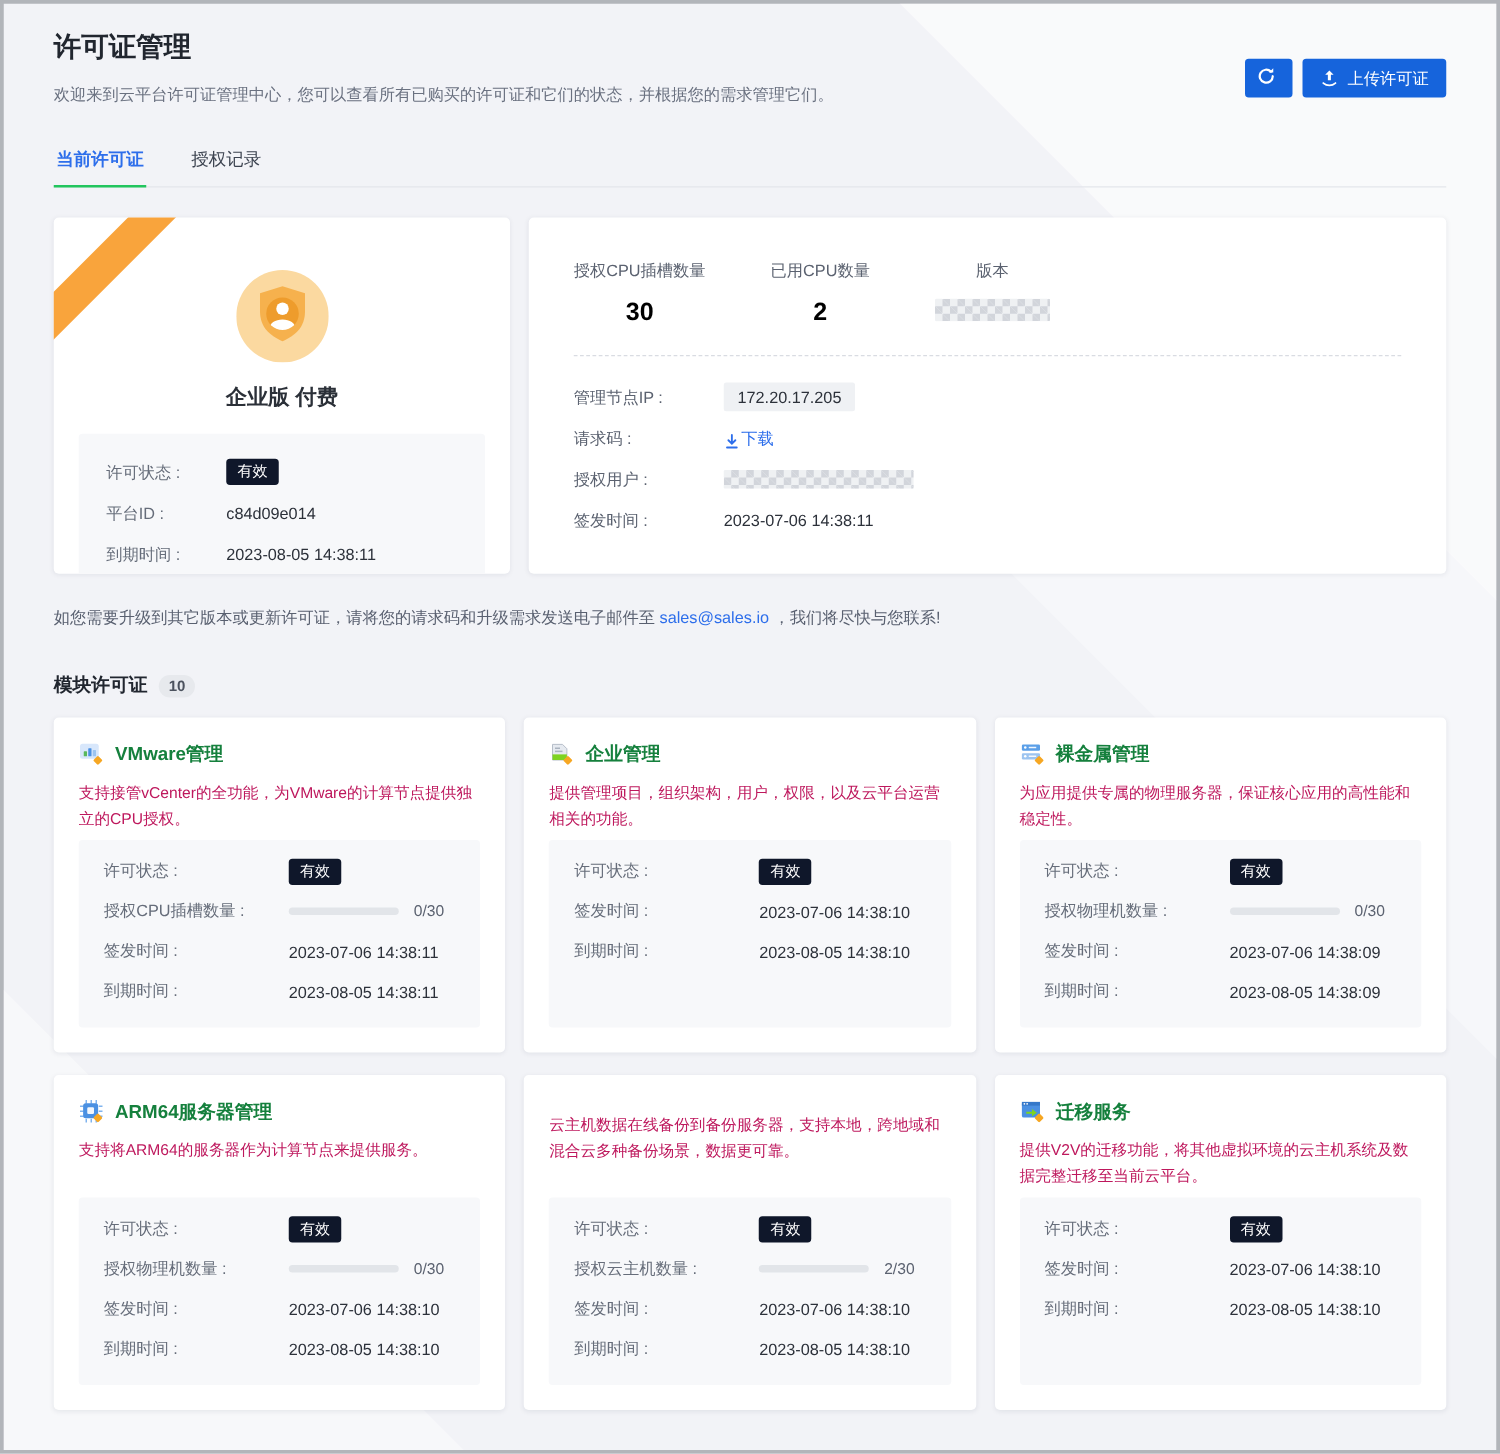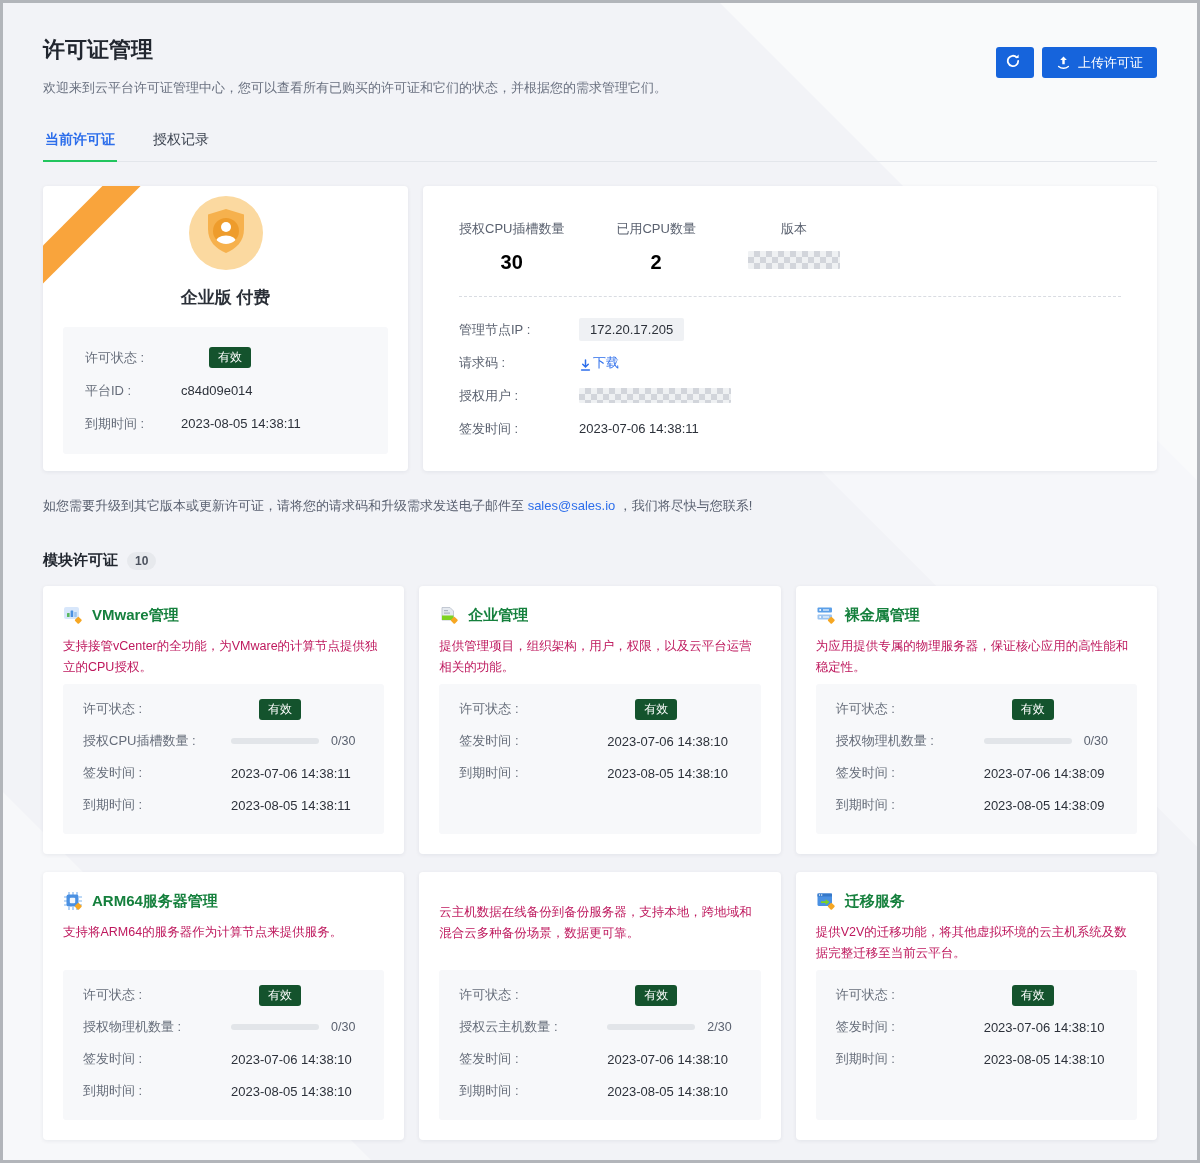--- a/index.html
+++ b/index.html
@@ -7,48 +7,48 @@
   body { font-family:"Liberation Sans","DejaVu Sans",sans-serif; }
   .frame { width:1200px; height:1163px; border:3px solid #b2b5ba; background:#f2f3f7;
            position:relative; overflow:hidden; }
   .deco { position:absolute; background:rgba(255,255,255,.55); transform:rotate(45deg); z-index:0; }
   .deco1 { width:900px; height:420px; top:-160px; right:-320px; }
   .deco2 { width:760px; height:260px; top:430px; right:-280px; background:rgba(255,255,255,.35);}
   .deco3 { width:700px; height:280px; bottom:-60px; left:-260px; background:rgba(255,255,255,.4);}
   .content { position:relative; z-index:1; padding:0 40px; }
 
   
-  .page-title { padding-top:32px; font-size:22px; font-weight:700; color:#21262f; }
+  .page-title { padding-top:20px; font-size:22px; font-weight:700; color:#21262f; }
   .page-sub { margin-top:14px; font-size:13px; color:#6a7180; }
   .toolbar { position:absolute; top:44px; right:40px; display:flex; gap:8px; }
   .btn-blue { background:#1664dc; color:#fff; border:none; border-radius:3px; height:31px;
               display:inline-flex; align-items:center; justify-content:center; gap:7px;
               font-size:13px; font-family:inherit; cursor:pointer; }
   .btn-icon { width:38px; }
   .btn-upload { padding:0 14px; }
 
   
   .tabbar { margin-top:26px; border-bottom:1px solid #e3e6eb; display:flex; gap:34px; }
   .tab { font-size:14px; color:#3c4350; padding:8px 2px 11px; cursor:pointer; }
   .tab.active { color:#2d6eeb; font-weight:700; border-bottom:2px solid #22c55e; margin-bottom:-1px; }
 
   
   .main-row { display:flex; gap:15px; margin-top:24px; }
   .card { background:#fff; border-radius:4px; box-shadow:0 1px 4px rgba(20,30,60,.07); }
-  .lic-card { width:365px; height:285px; position:relative; overflow:hidden; padding:10px 20px 0; }
+  .lic-card { width:365px; height:285px; position:relative; overflow:hidden; padding:42px 20px 0; }
   .ribbon { position:absolute; width:150px; height:27px; background:#f9a43c; transform:rotate(-45deg);
             top:24px; left:-34px; }
   .badge-circle { width:74px; height:74px; margin:0 auto; display:block; }
   .edition { text-align:center; font-size:17px; color:#2b3038; font-weight:600; margin-top:16px; }
   .lic-box { background:#f7f8fa; border-radius:3px; margin-top:18px; padding:15px 22px; }
   .lrow { display:flex; align-items:center; min-height:25px; margin:3px 0; }
   .lrow + .lrow { margin-top:8px; }
   .lbl { font-size:13px; color:#666d7a; width:96px; flex-shrink:0; }
   .val { font-size:13px; color:#2c313a; }
-  .badge-green { background:#14532d; color:#fff; font-size:12px; padding:2px 9px; border-radius:3px; display:inline-block;margin-left:28px;}
+  .badge-green { background:#0f172a; color:#fff; font-size:12px; padding:2px 9px; border-radius:3px; display:inline-block;}
 
   .det-card { flex:1; height:285px; padding:34px 36px 0; }
   .stats { display:flex; }
   .stat { text-align:center; margin-right:52px; }
   .stat-label { font-size:13px; color:#5b6270; }
   .stat-value { font-size:20px; font-weight:700; color:#000000; margin-top:13px; }
   .mosaic { display:inline-block; background-image:
       linear-gradient(45deg,#c7cbd3 25%,transparent 25%,transparent 75%,#c7cbd3 75%),
       linear-gradient(45deg,#c7cbd3 25%,#eceef1 25%,#eceef1 75%,#c7cbd3 75%);
       background-size:12px 12px; background-position:0 0,6px 6px; opacity:.8; border-radius:1px; }

